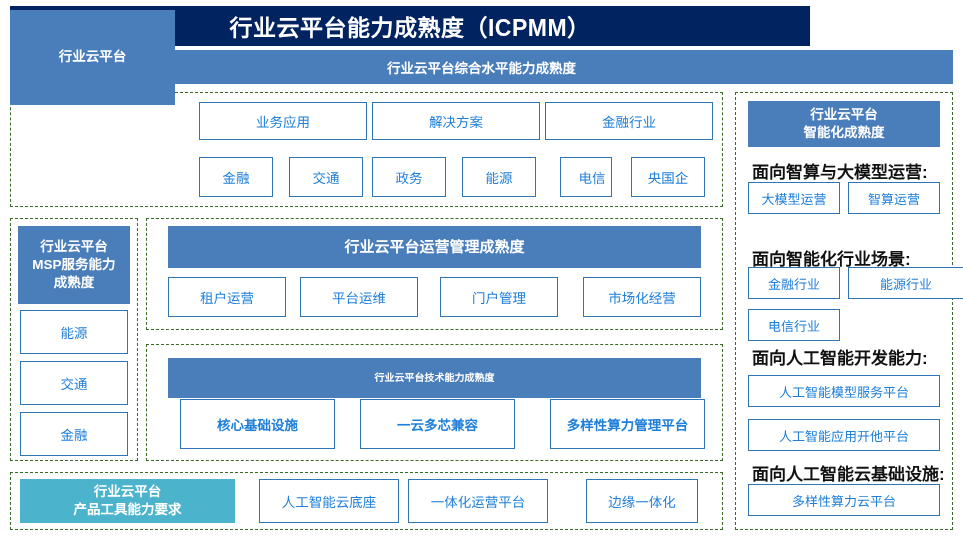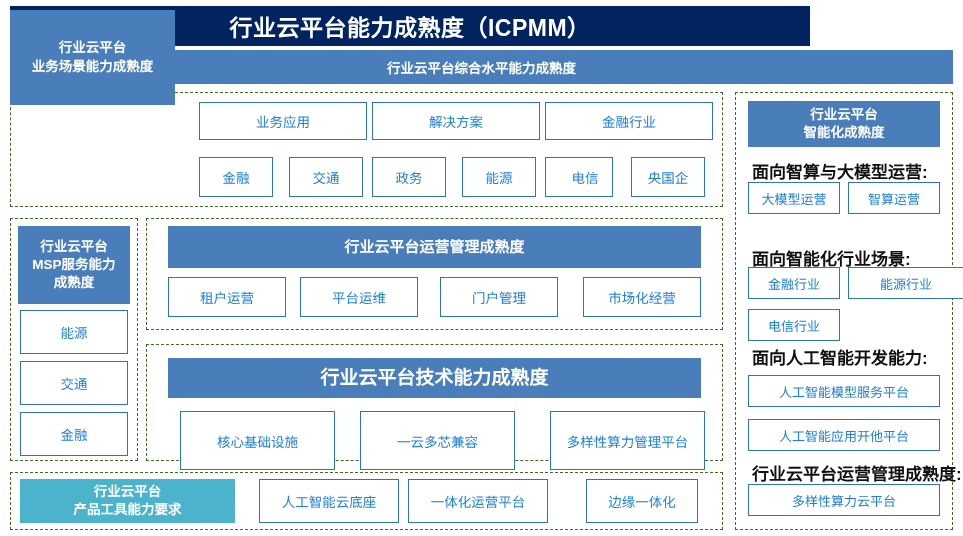--- a/index.html
+++ b/index.html
@@ -117,23 +117,23 @@
   #ops-head {
     position: absolute; left: 168px; top: 226px;
     width: 533px; height: 42px; font-size: 15px;
   }
   .ops-item { top: 277px; height: 40px; }
 
   
   #grp-tech { left: 146px; top: 344px; width: 577px; height: 117px; }
   #tech-head {
     position: absolute; left: 168px; top: 358px;
-    width: 533px; height: 40px; font-size: 19px; align-items: center;
-  }
-  .tech-item { top: 411px; height: 59px; }
+    width: 533px; height: 40px; font-size: 10px; align-items: center;
+  }
+  .tech-item { top: 399px; height: 50px; font-weight: bold; }
 
   
   #grp-prod { left: 10px; top: 472px; width: 713px; height: 58px; }
   #prod-head {
     position: absolute; left: 20px; top: 479px;
     width: 215px; height: 44px; font-size: 13.5px;
   }
   .prod-item { top: 479px; height: 44px; }
 
   
@@ -155,32 +155,31 @@
 </head>
 <body>
 
 <div class="title-bar">行业云平台能力成熟度（ICPMM）</div>
 <div class="subtitle-bar">行业云平台综合水平能力成熟度</div>
 
 <div class="group" id="grp-biz"></div>
 
 <div class="blue-head" id="biz-head">
   <span>行业云平台</span>
-  <span>业务场景能力成熟度</span>
 </div>
 
 <div class="item-box biz-top" style="left:199px;width:168px;">业务应用</div>
 <div class="item-box biz-top" style="left:372px;width:168px;">解决方案</div>
 <div class="item-box biz-top" style="left:545px;width:168px;">金融行业</div>
 
 <div class="item-box biz-bot" style="left:199px;width:74px;">金融</div>
 <div class="item-box biz-bot" style="left:289px;width:74px;">交通</div>
 <div class="item-box biz-bot" style="left:372px;width:74px;">政务</div>
 <div class="item-box biz-bot" style="left:462px;width:74px;">能源</div>
-<div class="item-box biz-bot" style="left:545px;width:68px;padding-left:12px;">电信</div>
+<div class="item-box biz-bot" style="left:560px;width:52px;padding-left:12px;">电信</div>
 <div class="item-box biz-bot" style="left:631px;width:74px;">央国企</div>
 
 <div class="group" id="grp-msp"></div>
 
 <div class="blue-head" id="msp-head">
   <span>行业云平台</span>
   <span>MSP服务能力</span>
   <span>成熟度</span>
 </div>
 
@@ -233,14 +232,14 @@
 
 <div class="ai-label" style="top:245px;">面向智能化行业场景:</div>
 <div class="item-box ai-item" style="left:748px;top:267px;width:92px;">金融行业</div>
 <div class="item-box ai-item" style="left:848px;top:267px;width:116px;">能源行业</div>
 <div class="item-box ai-item" style="left:748px;top:309px;width:92px;">电信行业</div>
 
 <div class="ai-label" style="top:344px;">面向人工智能开发能力:</div>
 <div class="item-box ai-item" style="left:748px;top:375px;width:192px;">人工智能模型服务平台</div>
 <div class="item-box ai-item" style="left:748px;top:419px;width:192px;">人工智能应用开他平台</div>
 
-<div class="ai-label" style="top:460px;">行业云平台运营管理成熟度:</div>
+<div class="ai-label" style="top:460px;">面向人工智能云基础设施:</div>
 <div class="item-box ai-item" style="left:748px;top:484px;width:192px;">多样性算力云平台</div>
 
 </body></html>

